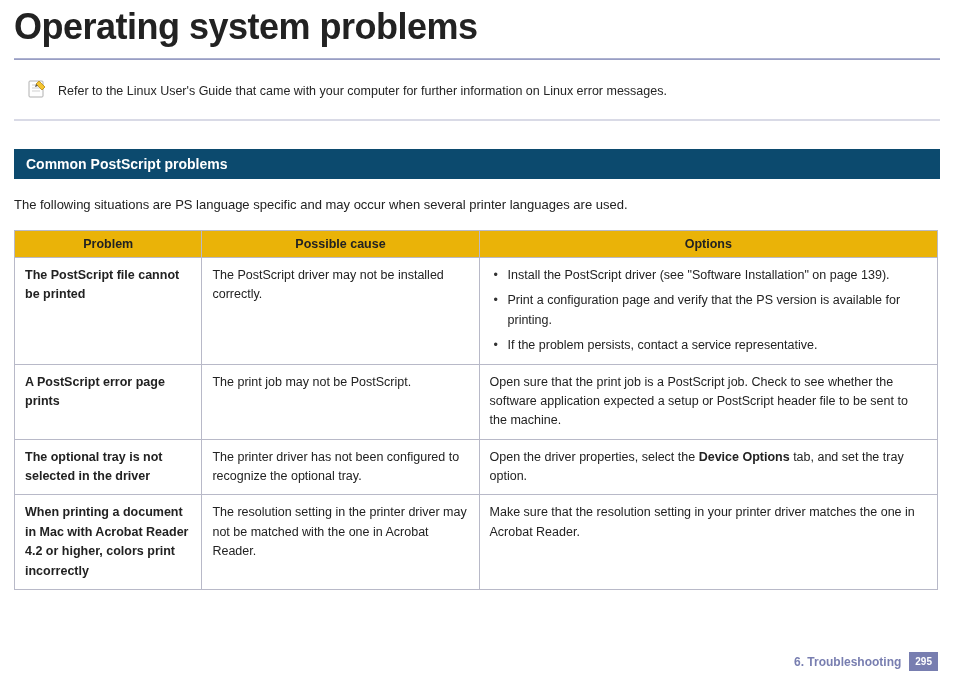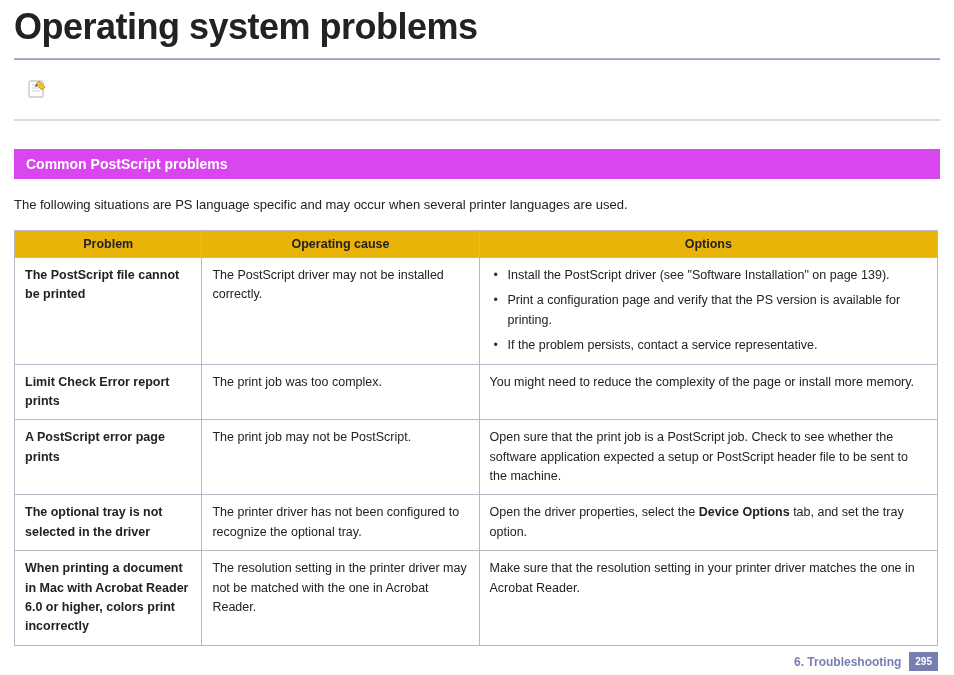--- a/index.html
+++ b/index.html
@@ -33,21 +33,21 @@
   }
   .note-icon {
     flex: 0 0 auto;
   }
   .note-divider {
     height: 2px;
     background: #d9dae6;
     margin: 0 14px 28px 14px;
   }
   .section-header {
-    background: #d946ef;
+    background: #0c4a6e;
     color: #fff;
     font-weight: 700;
     font-size: 14px;
     padding: 7px 12px;
     margin: 0 14px 18px 14px;
   }
   .intro-text {
     font-size: 13px;
     padding: 0 14px 18px 14px;
     color: #222;
@@ -122,63 +122,59 @@
   <span class="note-icon">
     <svg width="22" height="22" viewBox="0 0 22 22">
       <rect x="3" y="3" width="14" height="16" rx="1" fill="#fefefe" stroke="#b0b0b0" stroke-width="1"></rect>
       <line x1="6" y1="7" x2="14" y2="7" stroke="#cfcfcf" stroke-width="1"></line>
       <line x1="6" y1="10" x2="14" y2="10" stroke="#cfcfcf" stroke-width="1"></line>
       <line x1="6" y1="13" x2="14" y2="13" stroke="#cfcfcf" stroke-width="1"></line>
       <path d="M13 3 L19 9 L16 12 L10 6 Z" fill="#f4c430" stroke="#b08000" stroke-width="0.7"></path>
       <path d="M10 6 L9 9 L12 8 Z" fill="#555"></path>
     </svg>
   </span>
+  <span>Refer to the Linux User's Guide that came with your computer for further information on Linux error messages.</span>
 </div>
 <div class="note-divider"></div>
 
 <div class="section-header">Common PostScript problems</div>
 <div class="intro-text">The following situations are PS language specific and may occur when several printer languages are used.</div>
 
 <table class="problems">
   <thead>
     <tr>
       <th>Problem</th>
-      <th>Operating cause</th>
+      <th>Possible cause</th>
       <th>Options</th>
     </tr>
   </thead>
   <tbody>
     <tr>
       <td class="prob">The PostScript file cannot be printed</td>
       <td class="cause">The PostScript driver may not be installed correctly.</td>
       <td class="sol">
         <ul>
           <li>Install the PostScript driver (see "Software Installation" on page 139).</li>
           <li>Print a configuration page and verify that the PS version is available for printing.</li>
           <li>If the problem persists, contact a service representative.</li>
         </ul>
       </td>
     </tr>
     <tr>
-      <td class="prob">Limit Check Error report prints</td>
-      <td class="cause">The print job was too complex.</td>
-      <td class="sol">You might need to reduce the complexity of the page or install more memory.</td>
-    </tr>
-    <tr>
       <td class="prob">A PostScript error page prints</td>
       <td class="cause">The print job may not be PostScript.</td>
       <td class="sol">Open sure that the print job is a PostScript job. Check to see whether the software application expected a setup or PostScript header file to be sent to the machine.</td>
     </tr>
     <tr>
       <td class="prob">The optional tray is not selected in the driver</td>
       <td class="cause">The printer driver has not been configured to recognize the optional tray.</td>
       <td class="sol"><span>Open the driver properties, select the </span><span class="b">Device Options</span><span> tab, and set the tray option.</span></td>
     </tr>
     <tr>
-      <td class="prob">When printing a document in Mac with Acrobat Reader 6.0 or higher, colors print incorrectly</td>
+      <td class="prob">When printing a document in Mac with Acrobat Reader 4.2 or higher, colors print incorrectly</td>
       <td class="cause">The resolution setting in the printer driver may not be matched with the one in Acrobat Reader.</td>
       <td class="sol">Make sure that the resolution setting in your printer driver matches the one in Acrobat Reader.</td>
     </tr>
   </tbody>
 </table>
 
 <div class="footer">
   <span class="chapter-label">6.  Troubleshooting</span>
   <span class="page-num">295</span>
 </div>

